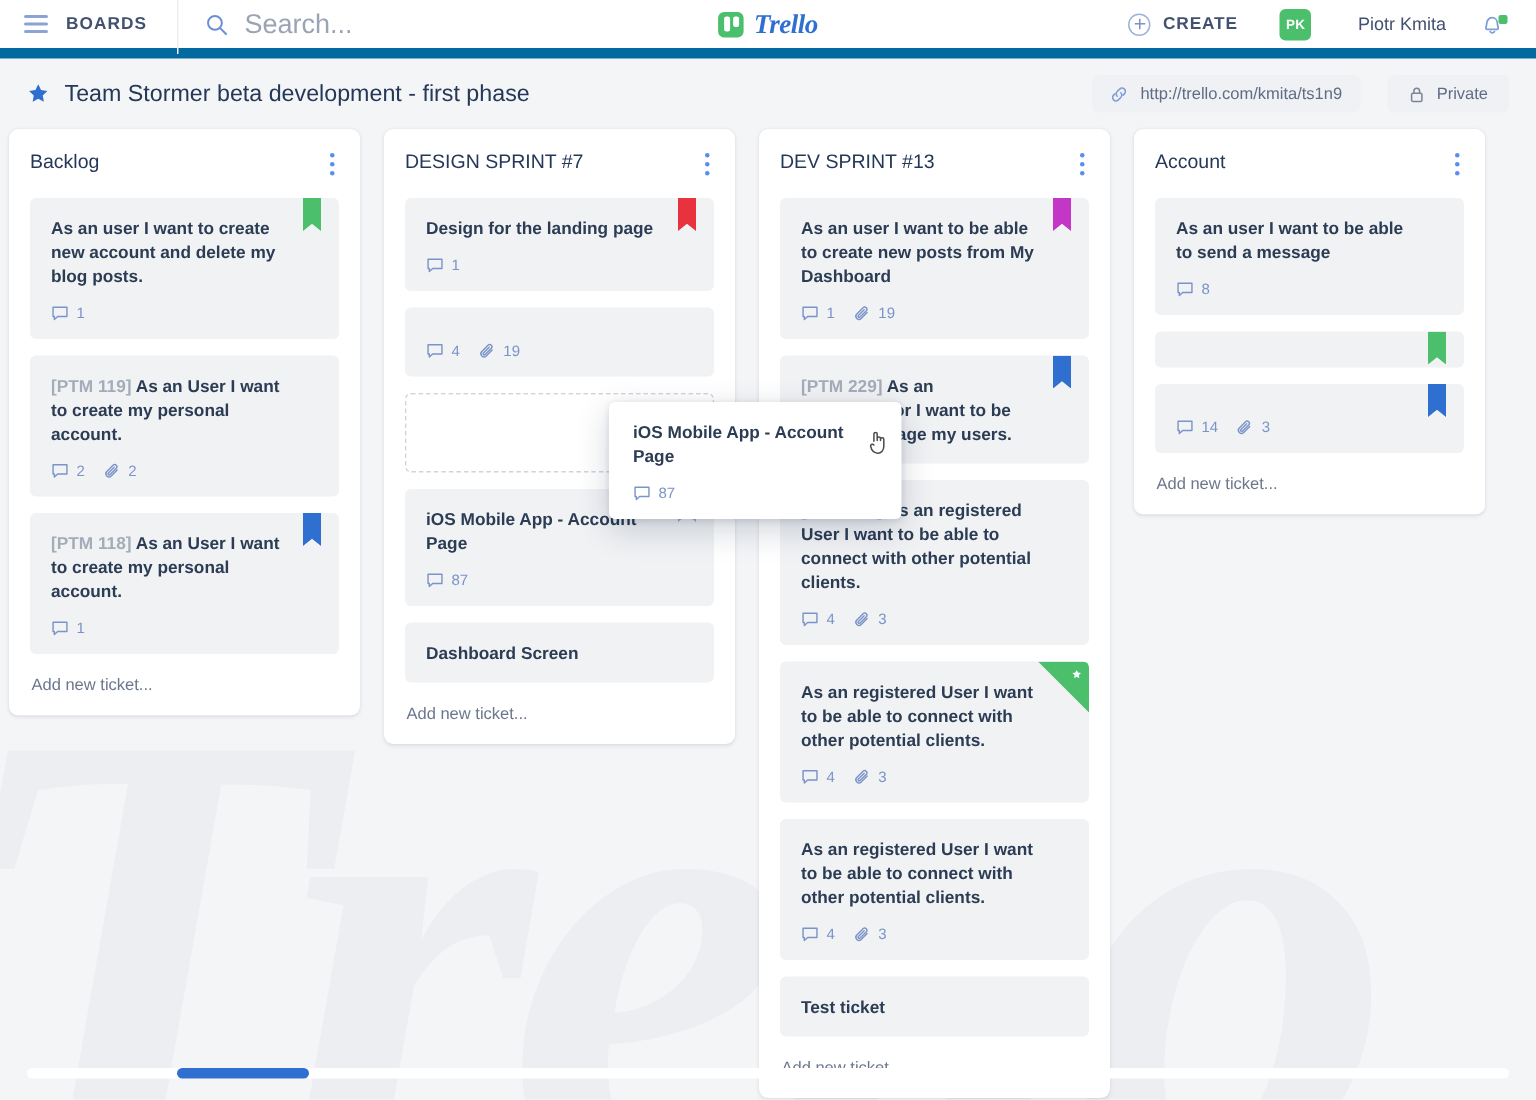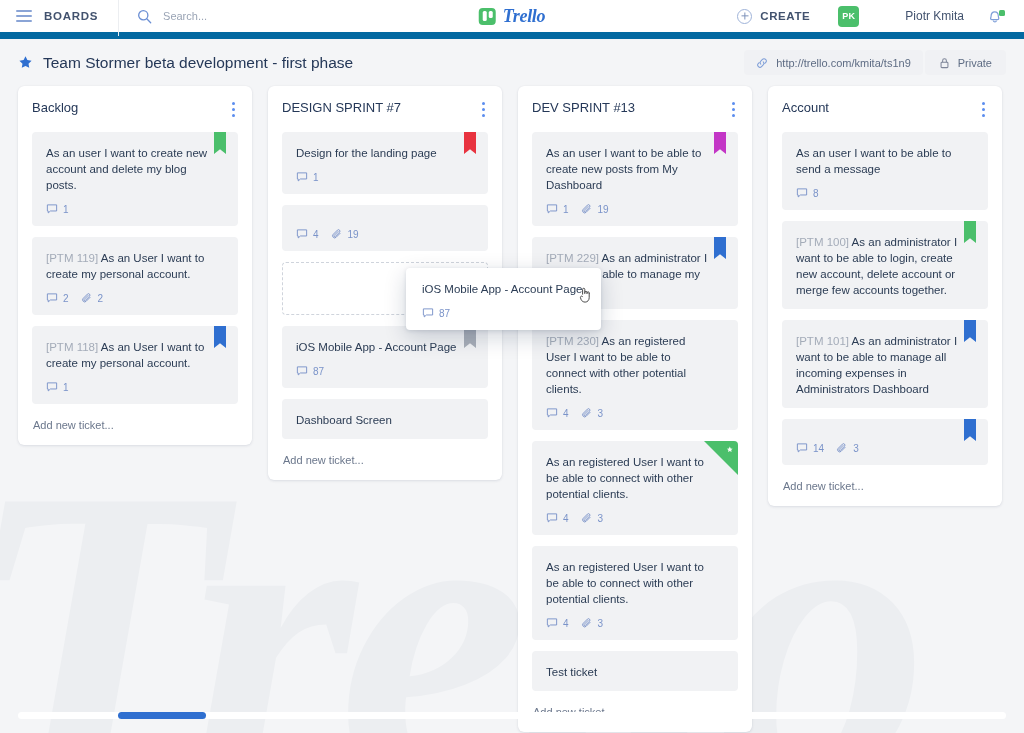--- a/index.html
+++ b/index.html
@@ -35,21 +35,21 @@
     border-bottom: 7px solid #0369a1;
   }
   .hamburger { width: 16px; height: 12px; margin-left: 16px; margin-right: 12px;
     display: flex; flex-direction: column; justify-content: space-between; cursor: pointer; }
   .hamburger i { display: block; height: 2px; background: #8aa4d6; border-radius: 1px; }
   .boards-label { font-size: 11.5px; font-weight: 700; color: #42526e; letter-spacing: .7px; cursor: pointer; }
   .nav-div { width: 1px; height: 39px; background: #eceef1; margin-left: 20px; }
   .search-wrap { display: flex; align-items: center; margin-left: 18px; flex: 0 0 auto; }
   .search-ico { width: 15px; height: 15px; margin-right: 11px; }
   .search-input {
-    border: none; outline: none; font-size: 11px; color: #5e6c84;
+    border: none; outline: none; font-size: 18px; color: #5e6c84;
     font-family: "Liberation Sans", sans-serif; width: 230px; background: transparent;
   }
   .search-input::placeholder { color: #9aa4b5; }
   .logo-wrap {
     position: absolute; left: 50%; transform: translateX(-50%);
     display: flex; align-items: center; gap: 7px;
   }
   .logo-mark { width: 17px; height: 17px; border-radius: 4px; background: #4bbf6b; position: relative; }
   .logo-mark::before, .logo-mark::after {
     content: ""; position: absolute; background: #ffffff; border-radius: 1.5px; top: 3.5px;
@@ -65,64 +65,64 @@
   .plus-circle {
     width: 15px; height: 15px; border-radius: 50%; border: 1.3px solid #9fb3d9;
     position: relative; flex: 0 0 auto;
   }
   .plus-circle::before, .plus-circle::after {
     content: ""; position: absolute; background: #7e93bb; left: 50%; top: 50%;
   }
   .plus-circle::before { width: 7px; height: 1.3px; transform: translate(-50%,-50%); }
   .plus-circle::after { width: 1.3px; height: 7px; transform: translate(-50%,-50%); }
   .create-label { font-size: 11.5px; font-weight: 700; color: #42526e; letter-spacing: .6px; }
-  .user-chip { display: flex; align-items: center; gap: 26px; padding: 0 14px; cursor: pointer; }
+  .user-chip { display: flex; align-items: center; gap: 11px; padding: 0 14px; cursor: pointer; }
   .avatar {
     width: 21px; height: 21px; border-radius: 4px; background: #4bbf6b; color: #fff;
     font-size: 9px; font-weight: 700; display: flex; align-items: center; justify-content: center;
     letter-spacing: .3px;
   }
   .user-name { font-size: 12px; color: #42526e; margin-left: 20px; }
   .bell-btn { padding: 0 8px; position: relative; cursor: pointer; display:flex; align-items:center; }
   .bell-dot {
     position: absolute; right: 7px; top: 3px; width: 6px; height: 6px;
     border-radius: 1.5px; background: #4bbf6b;
   }
 
   
   .board-header {
     position: relative; z-index: 4;
     height: 47px; display: flex; align-items: center; padding: 0 18px;
   }
   .star-ico { width: 15px; height: 15px; margin-right: 10px; cursor: pointer; }
   .board-title { font-size: 15.5px; color: #253858; font-weight: 400; }
-  .board-meta { margin-left: auto; display: flex; align-items: flex-end; gap: 2px; }
+  .board-meta { margin-left: auto; display: flex; align-items: flex-end; gap: 18px; }
   .pill {
     display: flex; align-items: center; gap: 8px; height: 25px; padding: 0 12px;
     background: #f0f1f4; border-radius: 4px; font-size: 11px; color: #5e6c84; cursor: pointer;
   }
   .pill.private { padding: 0 14px; }
 
   
-  .board-canvas { position: relative; z-index: 3; padding: 0 0 0 18px; display: flex; gap: 16px; align-items: flex-start; }
+  .board-canvas { position: relative; z-index: 3; padding: 0 0 0 6px; display: flex; gap: 16px; align-items: flex-start; }
   .list {
     width: 234px; background: #ffffff; border-radius: 6px;
     box-shadow: 0 1px 3px rgba(9,30,66,.10), 0 0 1px rgba(9,30,66,.08);
     padding: 14px 14px 10px 14px; flex: 0 0 auto;
   }
   .list-head { display: flex; align-items: flex-start; justify-content: space-between; margin-bottom: 13px; }
   .list-title { font-size: 13px; color: #253858; font-weight: 400; line-height: 16px; }
   .dots { display: flex; flex-direction: column; gap: 3px; padding: 2px 3px; cursor: pointer; }
   .dots i { width: 3px; height: 3px; border-radius: 50%; background: #5b8def; display: block; }
 
   .card {
     position: relative; background: #f1f2f4; border-radius: 4px;
     padding: 13px 30px 11px 14px; margin-bottom: 11px; cursor: pointer; overflow: hidden;
   }
-  .card-title { font-size: 11.5px; line-height: 16px; color: #2b3c54; }
+  .card-title { font-size: 11.5px; line-height: 16px; color: #2b3c54; font-weight: bold; }
   .card-title .pid { color: #a4acb9; }
   .card-meta { display: flex; align-items: center; gap: 12px; margin-top: 10px; }
   .meta-item { display: flex; align-items: center; gap: 5px; }
   .meta-num { font-size: 10px; color: #7a93c9; }
 
   
   .ribbon {
     position: absolute; top: 0; right: 12px; width: 12px; height: 22px;
   }
   
@@ -459,28 +459,20 @@
     <path d="M1.6 2.2h10.8v7.1H5.2L2.6 11.6V9.3H1.6z" fill="none" stroke="#7a93c9" stroke-width="1.1" stroke-linejoin="round"></path>
               </svg>
         <span class="meta-num">8</span>
             </span>
           </div>
       </div>
         <div class="card">
         <svg class="ribbon" viewBox="0 0 12 22">
     <path d="M0 0h12v22L6 17.2 0 22z" fill="#4bbf6b"></path>
           </svg>
-        <div class="card-title"><span class="pid">[PTM 100]</span> As an administrator I want to be able to login, create new account, delete account or merge few accounts together.</div>
-
-      </div>
-        <div class="card">
-        <svg class="ribbon" viewBox="0 0 12 22">
-    <path d="M0 0h12v22L6 17.2 0 22z" fill="#2f6fd0"></path>
-          </svg>
-        <div class="card-title"><span class="pid">[PTM 101]</span> As an administrator I want to be able to manage all incoming expenses in Administrators Dashboard</div>
 
       </div>
         <div class="card">
         <svg class="ribbon" viewBox="0 0 12 22">
     <path d="M0 0h12v22L6 17.2 0 22z" fill="#2f6fd0"></path>
           </svg>
         <div class="card-meta">
             <span class="meta-item">
               <svg width="12" height="12" viewBox="0 0 14 14">
     <path d="M1.6 2.2h10.8v7.1H5.2L2.6 11.6V9.3H1.6z" fill="none" stroke="#7a93c9" stroke-width="1.1" stroke-linejoin="round"></path>

